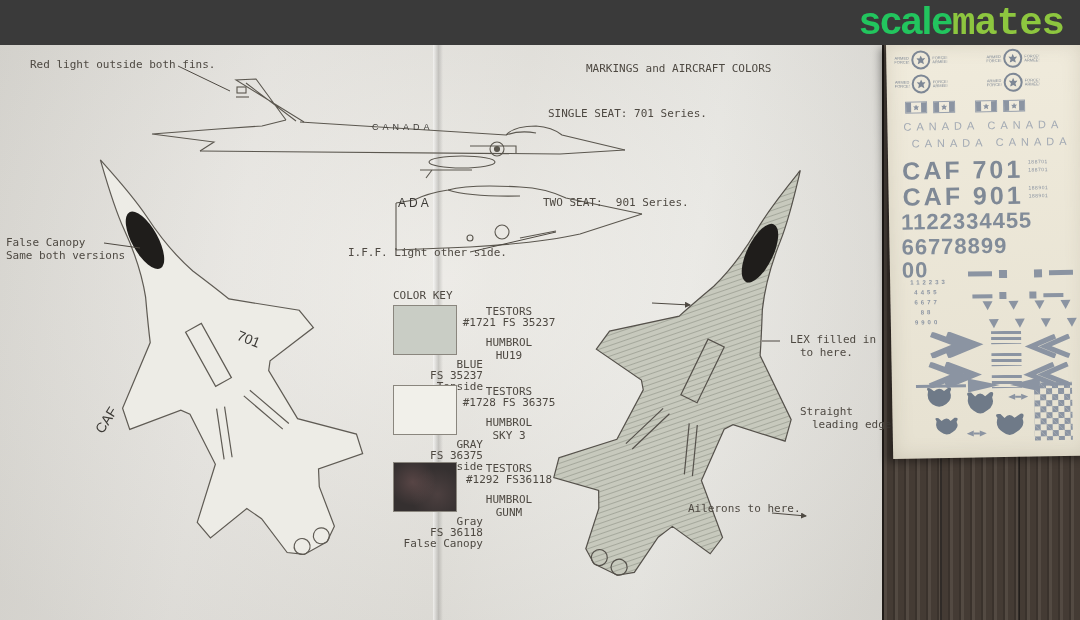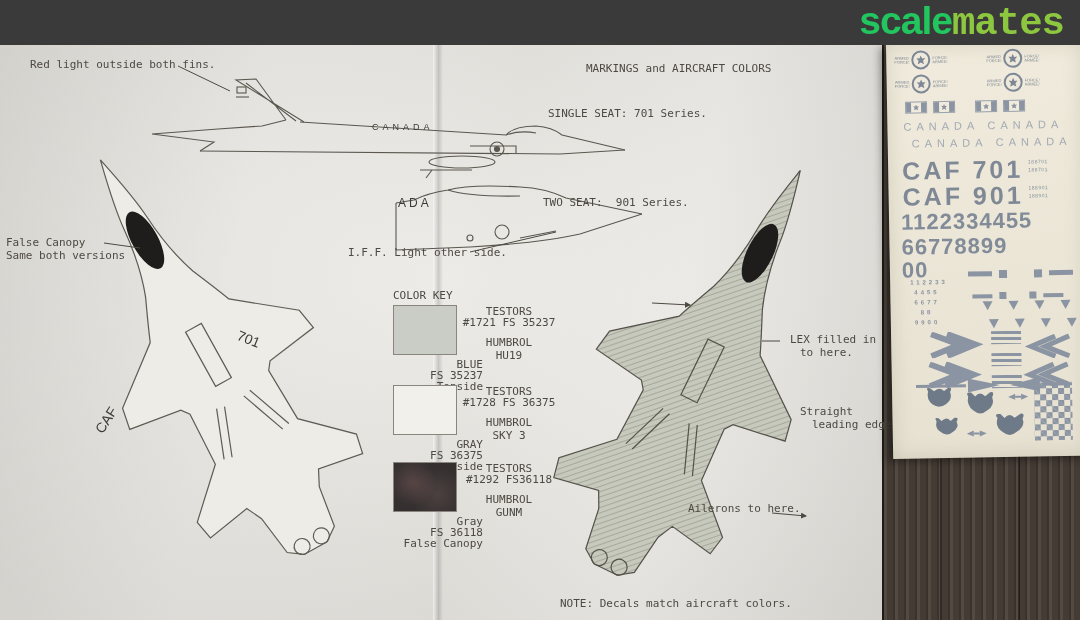--- a/index.html
+++ b/index.html
@@ -147,21 +147,20 @@
   <div class="tw" style="left:586px;top:62px">MARKINGS and AIRCRAFT COLORS</div>
   <div class="tw" style="left:548px;top:107px">SINGLE SEAT: 701 Series.</div>
   <div class="tw" style="left:543px;top:196px">TWO SEAT:  901 Series.</div>
   <div class="tw" style="left:348px;top:246px">I.F.F. Light other side.</div>
   <div class="tw" style="left:6px;top:236px"><span>False Canopy</span><br><span>Same both versions</span></div>
   <div class="tw" style="left:393px;top:289px">COLOR KEY</div>
 
   <div class="tw" style="left:790px;top:333px"><span>LEX filled in</span><br><span style="padding-left:10px">to here.</span></div>
   <div class="tw" style="left:800px;top:405px"><span>Straight</span><br><span style="padding-left:12px">leading edge.</span></div>
   <div class="tw" style="left:688px;top:502px">Ailerons to here.</div>
-  <div class="tw" style="left:560px;top:597px">NOTE: Decals match aircraft colors.</div>
 
   <div class="mark" style="left:372px;top:122px;font-size:9px;letter-spacing:4px">CANADA</div>
   <div class="mark" style="left:398px;top:196px;font-size:12px;letter-spacing:3px">ADA</div>
   <div class="mark" style="left:237px;top:331px;font-size:14px;transform:rotate(22deg)">701</div>
   <div class="mark" style="left:92px;top:412px;font-size:14px;transform:rotate(-58deg)">CAF</div>
 
   <div class="ck-entry" style="top:305px">
     <div class="ck-swatch" style="background: rgb(201, 205, 197);"></div>
     <div class="ck-name">BLUE</div>
     <div class="ck-fs">FS 35237</div>

